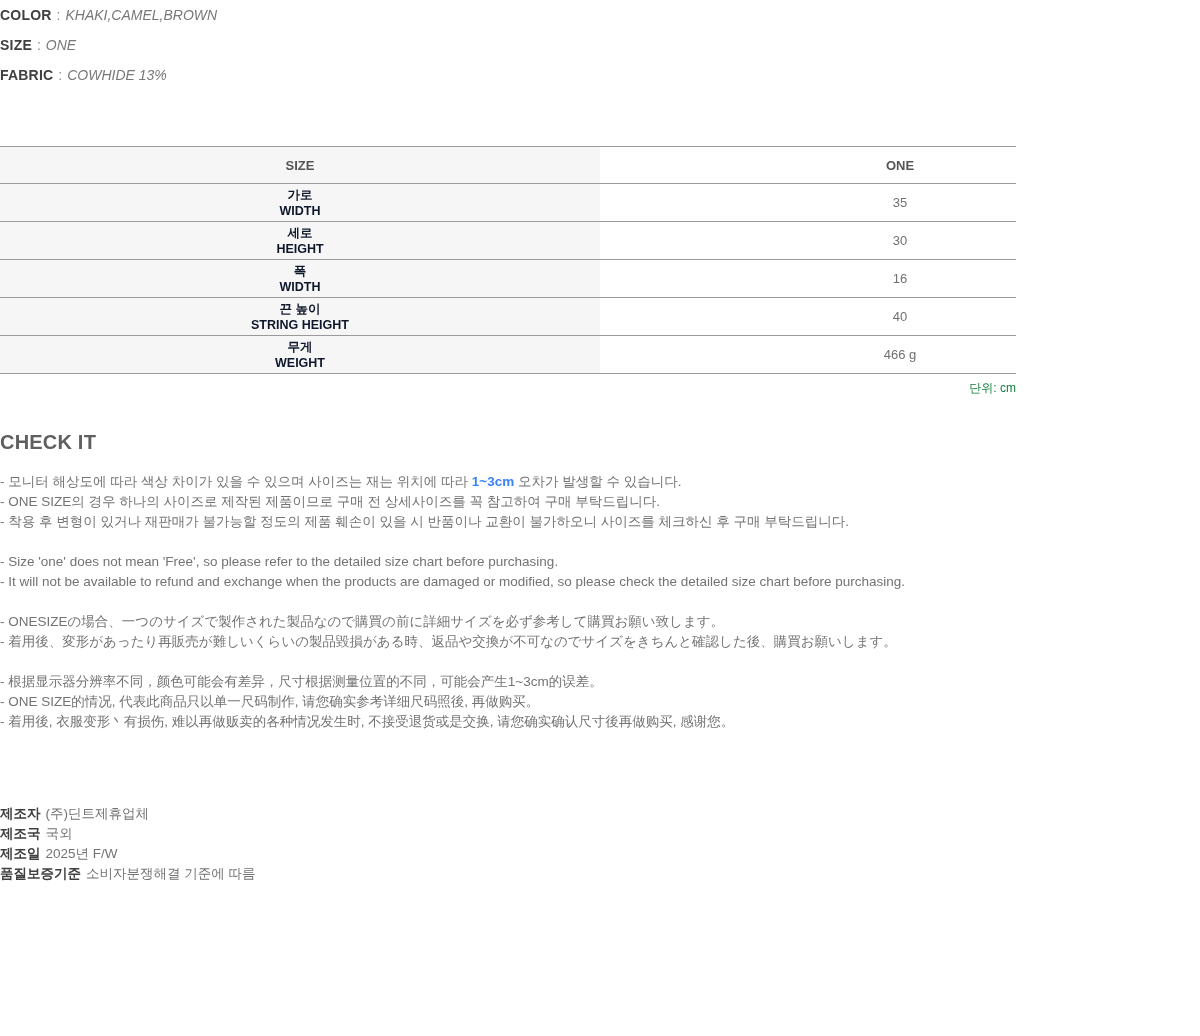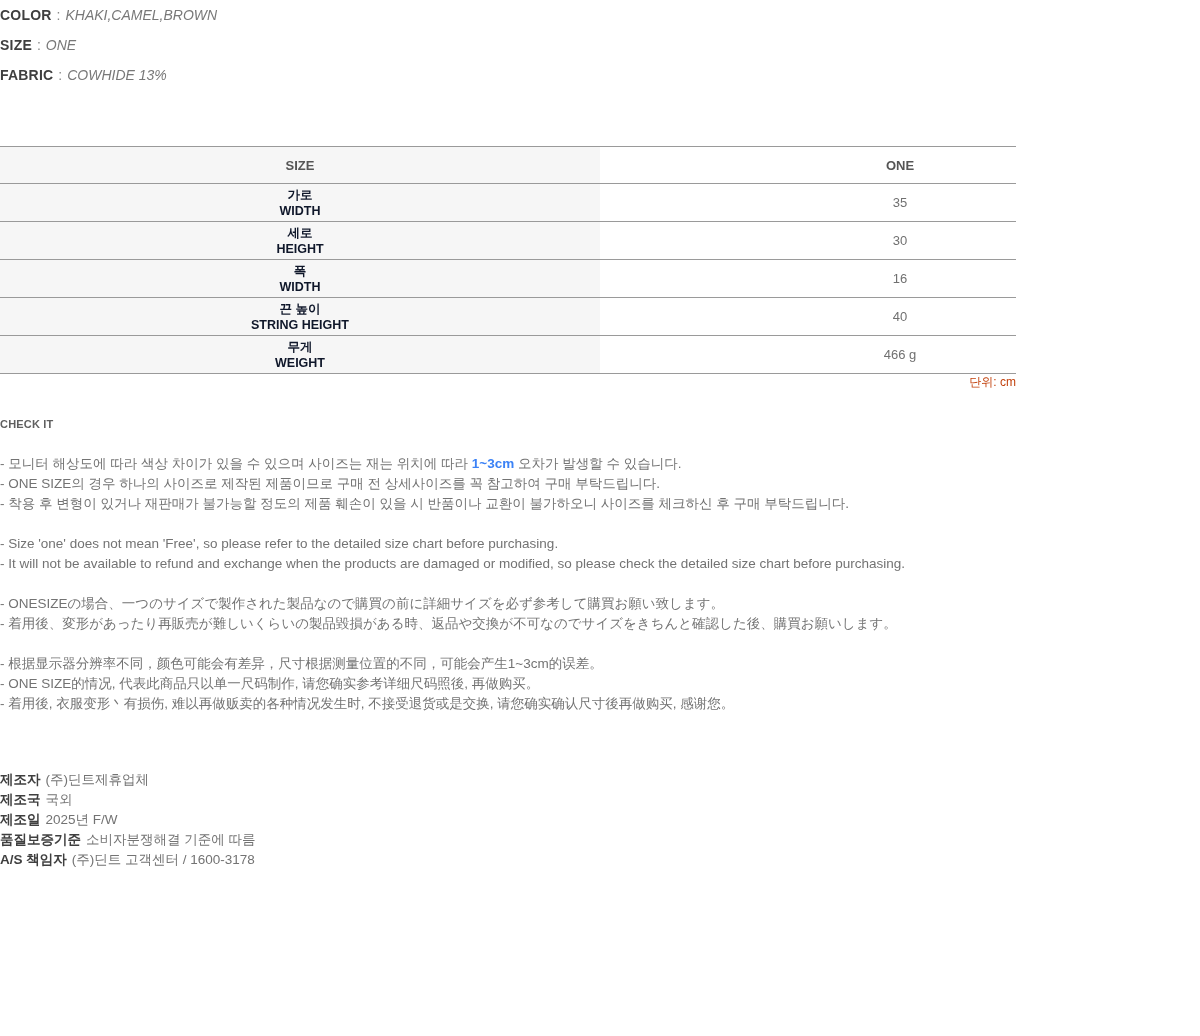--- a/index.html
+++ b/index.html
@@ -30,30 +30,30 @@
     text-align: center;
   }
   .t-value-cell {
     width: 600px; background: #ffffff;
     display: flex; align-items: center; justify-content: center;
     font-size: 13px; color: #707070;
   }
   .t-header .t-label-cell, .t-header .t-value-cell { font-weight: bold; color: #555555; font-size: 13px; }
   .t-label-ko, .t-label-en { font-weight: bold; color: #0f172a; font-size: 12.5px; line-height: 16px; }
 
-  .unit-note { margin-top: 0; height: 16px; text-align: right; font-size: 12px; color: #c2410c; }
+  .unit-note { margin-top: 6px; height: 16px; text-align: right; font-size: 12px; color: #15803d; }
 
   
-  .check-title { margin-top: 24px; line-height: 20px; font-size: 11px; font-weight: bold; color: #5f5f5f; letter-spacing: 0.2px; }
+  .check-title { margin-top: 36px; line-height: 20px; font-size: 20px; font-weight: bold; color: #5f5f5f; letter-spacing: 0.2px; }
   .note-group { margin-top: 20px; }
   .note-line { font-size: 13.5px; color: #737373; line-height: 20px; white-space: nowrap; }
   .note-line b { color: #3b82f6; }
 
   
-  .manufacturer { margin-top: 56px; }
+  .manufacturer { margin-top: 72px; }
   .mfr-row { line-height: 20px; font-size: 13.5px; color: #737373; }
   .mfr-label { font-weight: bold; color: #3f3f3f; margin-right: 5px; }
 </style>
 </head>
 <body>
 
 <div class="page">
 
   <div class="product-info">
     <div class="info-row">
@@ -153,18 +153,15 @@
     </div>
     <div class="mfr-row">
       <span class="mfr-label">제조국</span><span class="mfr-value">국외</span>
     </div>
     <div class="mfr-row">
       <span class="mfr-label">제조일</span><span class="mfr-value">2025년 F/W</span>
     </div>
     <div class="mfr-row">
       <span class="mfr-label">품질보증기준</span><span class="mfr-value">소비자분쟁해결 기준에 따름</span>
     </div>
-    <div class="mfr-row">
-      <span class="mfr-label">A/S 책임자</span><span class="mfr-value">(주)딘트 고객센터 / 1600-3178</span>
-    </div>
   </div>
 
 </div>
 
 </body></html>

